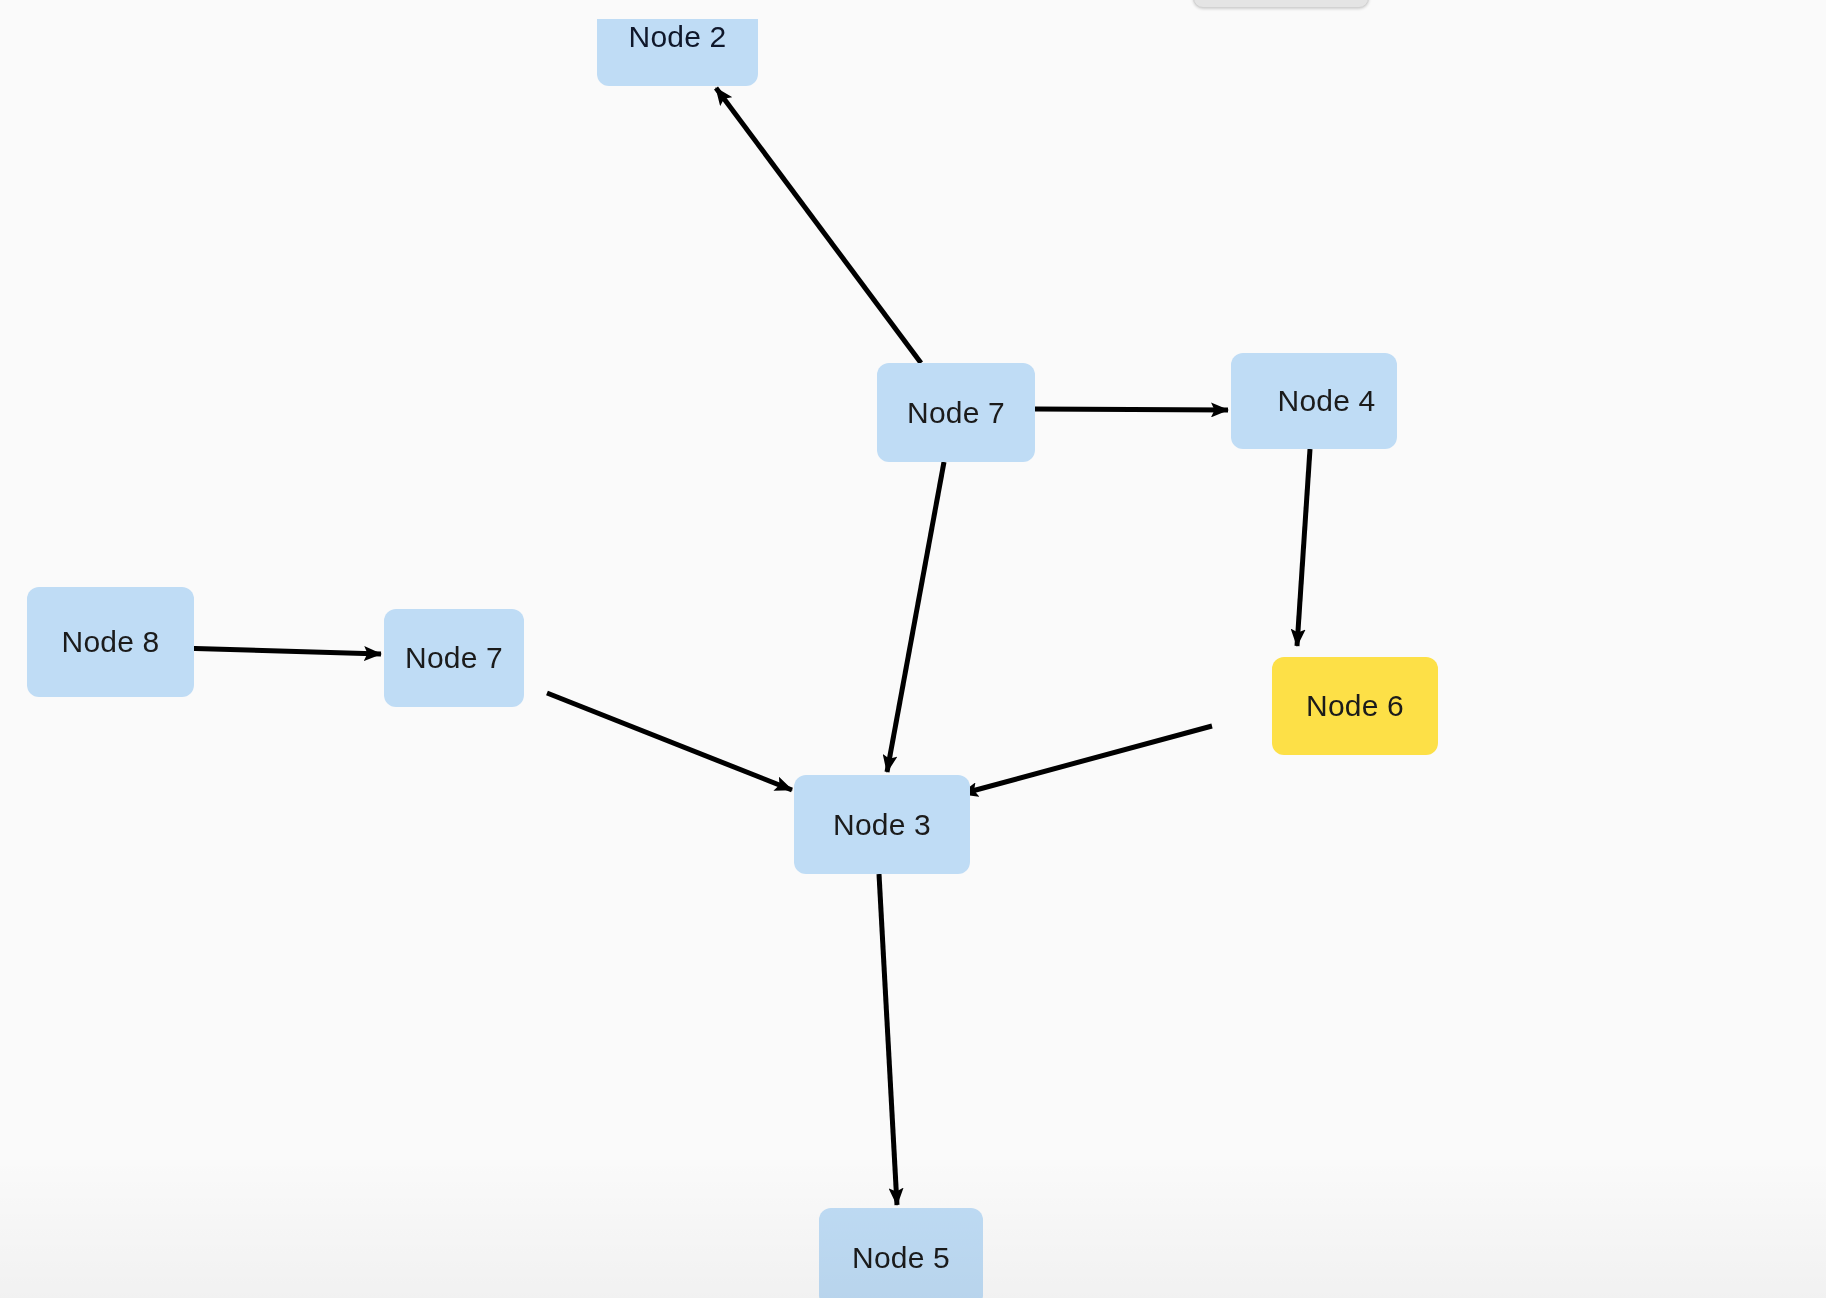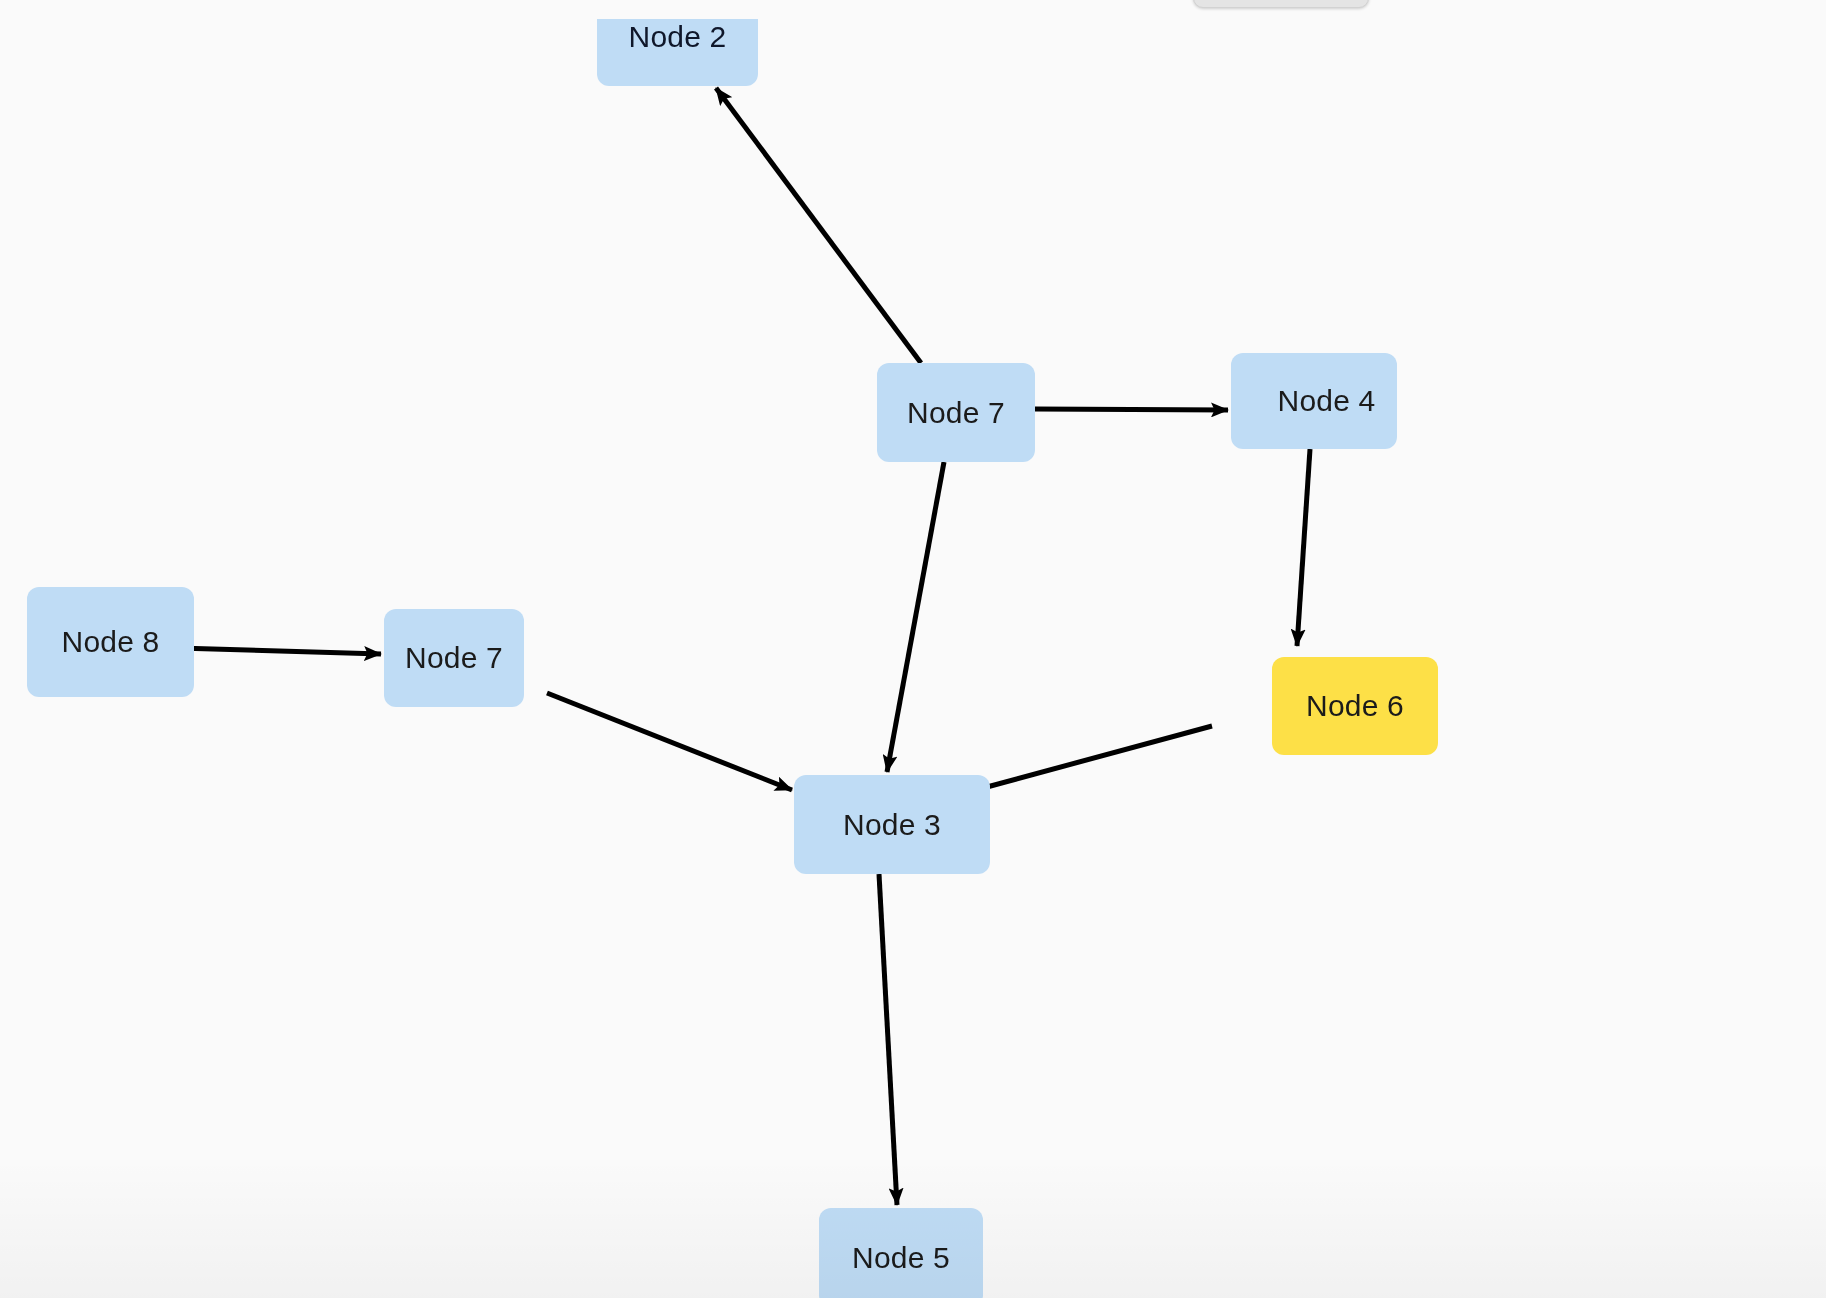--- a/index.html
+++ b/index.html
@@ -97,21 +97,21 @@
           <line x1="879" y1="874" x2="897" y2="1205" stroke="#000000" stroke-width="5" marker-end="url(#arrowhead)"></line>
         </g>
     </svg>
     <div id="nodes-group">
         <div class="flow-node" style="left: 877px; top: 344px; width: 158px; height: 99px; background: rgb(191, 220, 245);">
           <span class="node-label" style="color: rgb(27, 27, 27);">Node 7</span>
         </div>
         <div class="flow-node" style="left: 597px; top: -32px; width: 161px; height: 99px; background: rgb(191, 220, 245);">
           <span class="node-label" style="color: #0f172a;">Node 2</span>
         </div>
-        <div class="flow-node" style="left: 794px; top: 756px; width: 196px; height: 99px; background: rgb(191, 220, 245);">
+        <div class="flow-node" style="left: 794px; top: 756px; width: 176px; height: 99px; background: rgb(191, 220, 245);">
           <span class="node-label" style="color: rgb(27, 27, 27);">Node 3</span>
         </div>
         <div class="flow-node" style="left: 1231px; top: 334px; width: 166px; height: 96px; background: rgb(191, 220, 245); padding-left: 25px;">
           <span class="node-label" style="color: rgb(27, 27, 27);">Node 4</span>
         </div>
         <div class="flow-node" style="left: 819px; top: 1189px; width: 164px; height: 99px; background: rgb(191, 220, 245);">
           <span class="node-label" style="color: rgb(27, 27, 27);">Node 5</span>
         </div>
         <div class="flow-node" style="left: 1272px; top: 630px; width: 166px; height: 98px; background: #fde047; margin-top: 8px;">
           <span class="node-label" style="color: rgb(27, 27, 27);">Node 6</span>

